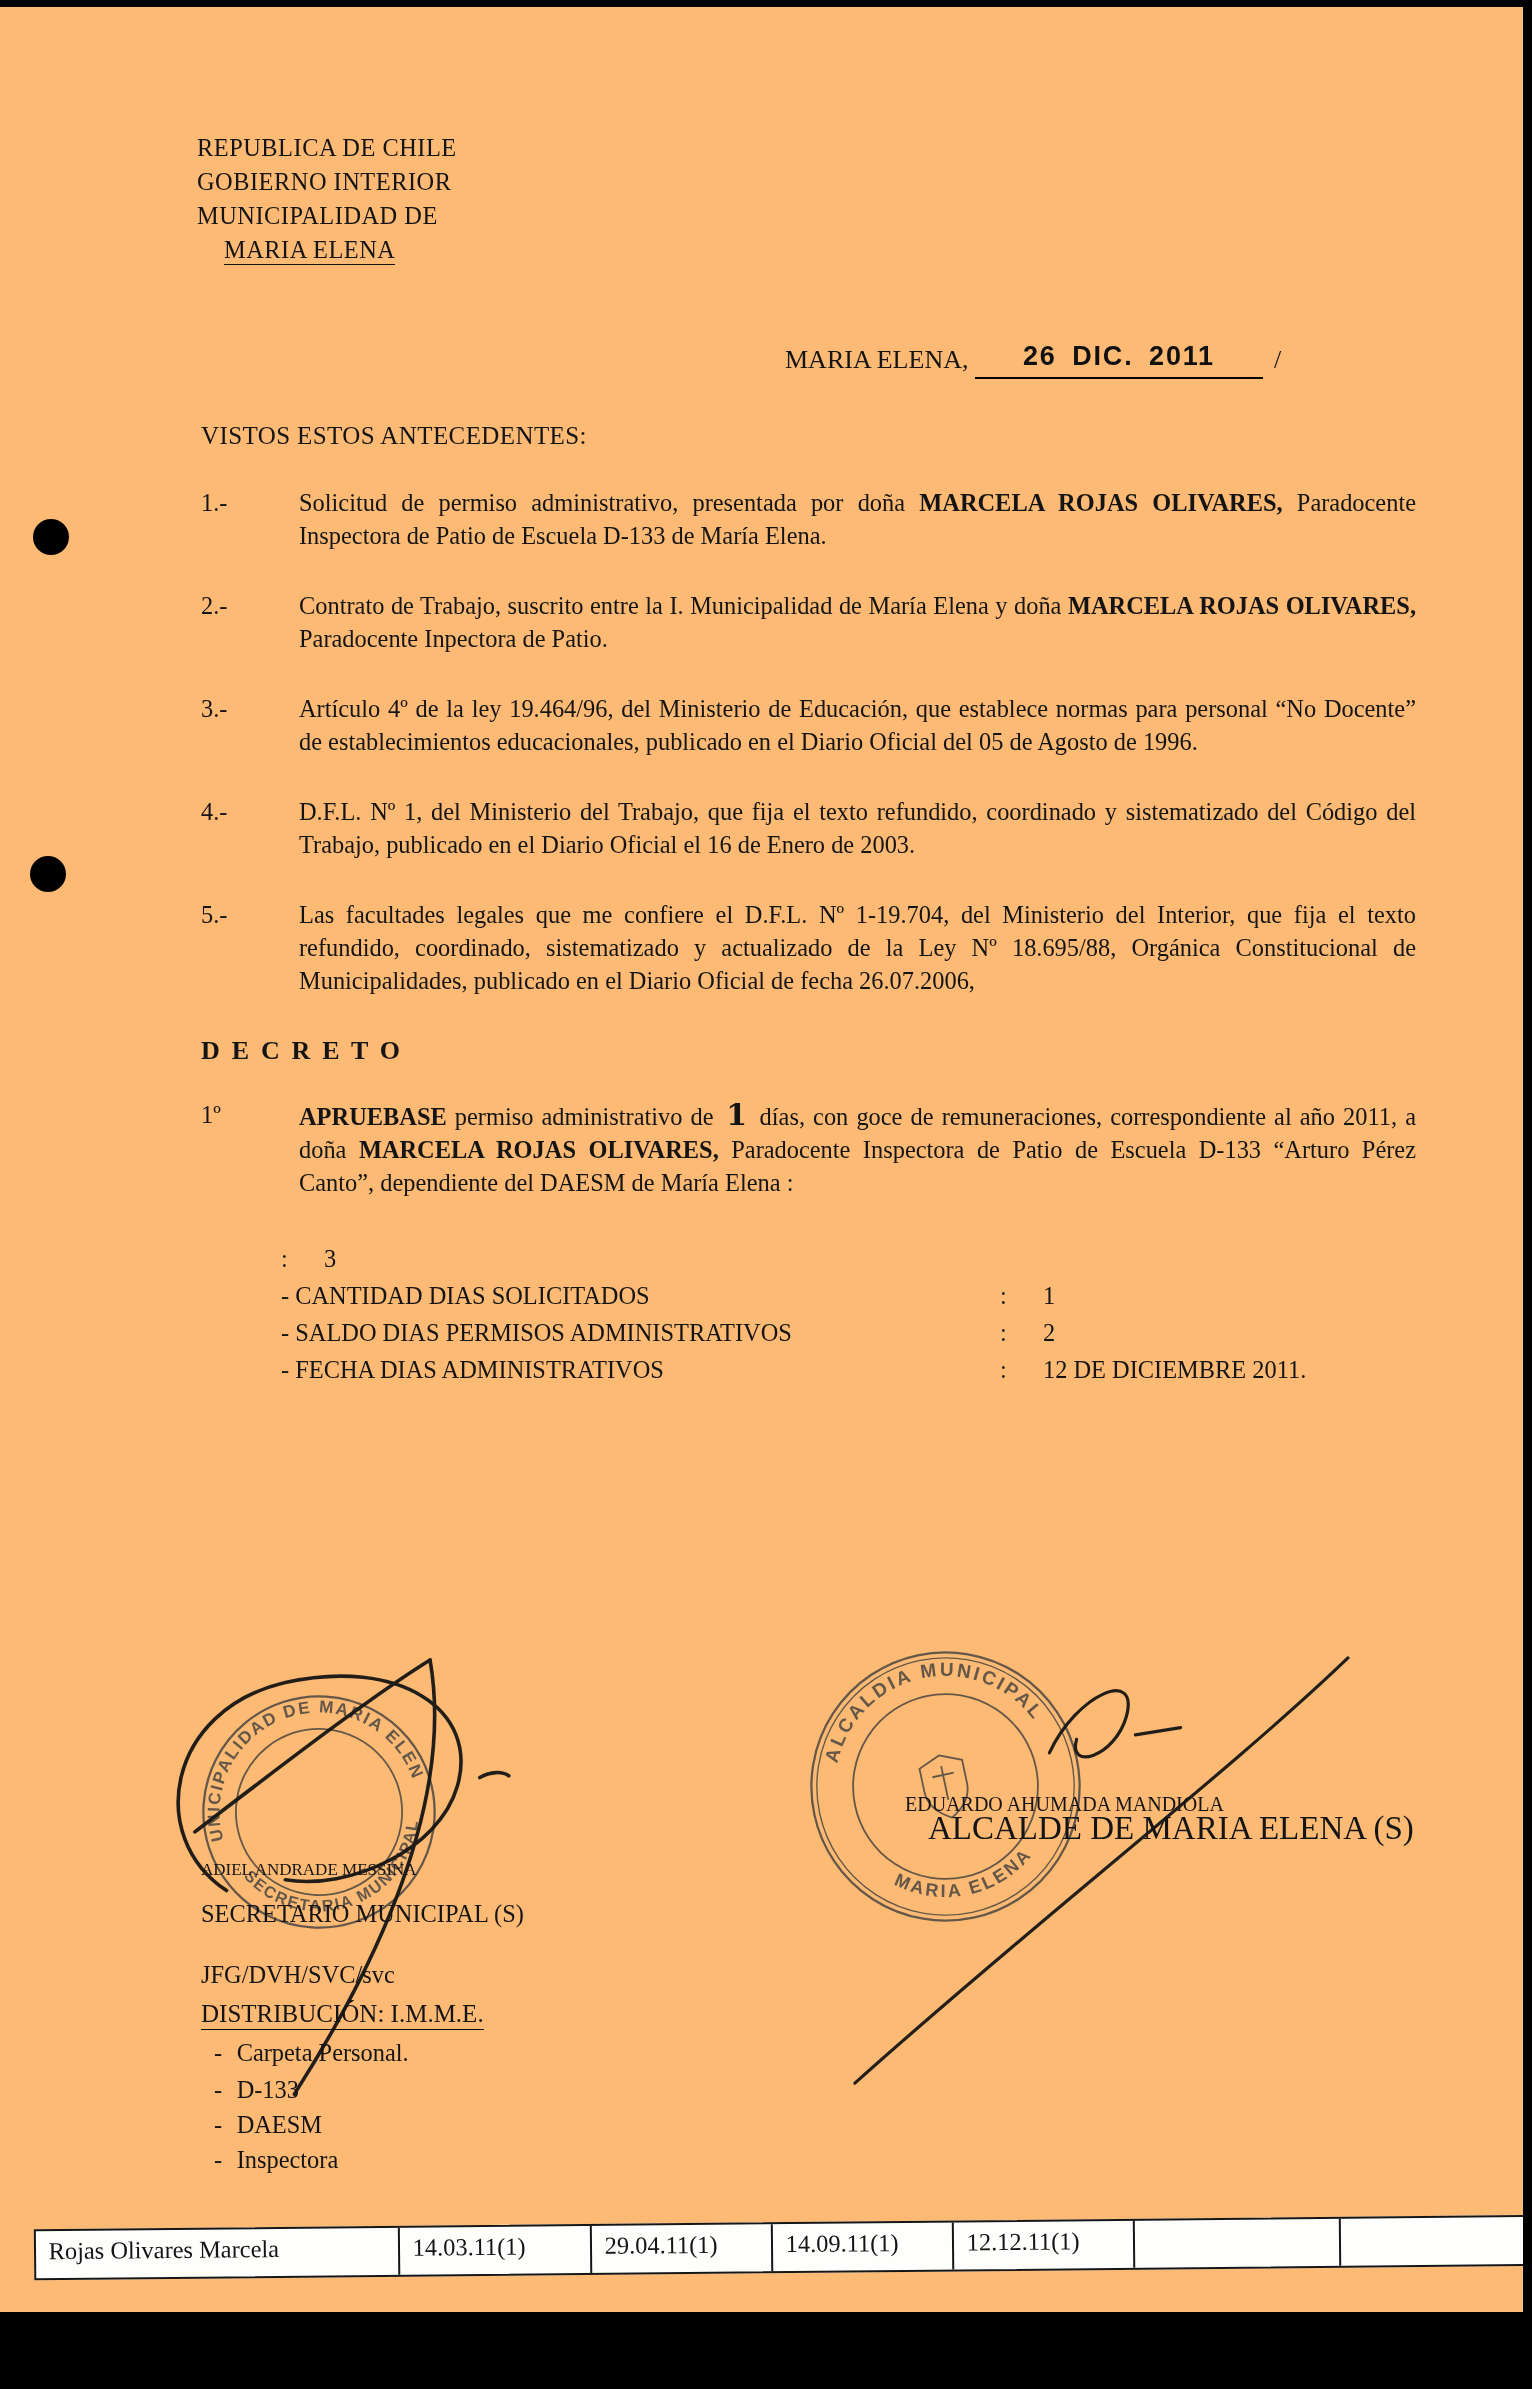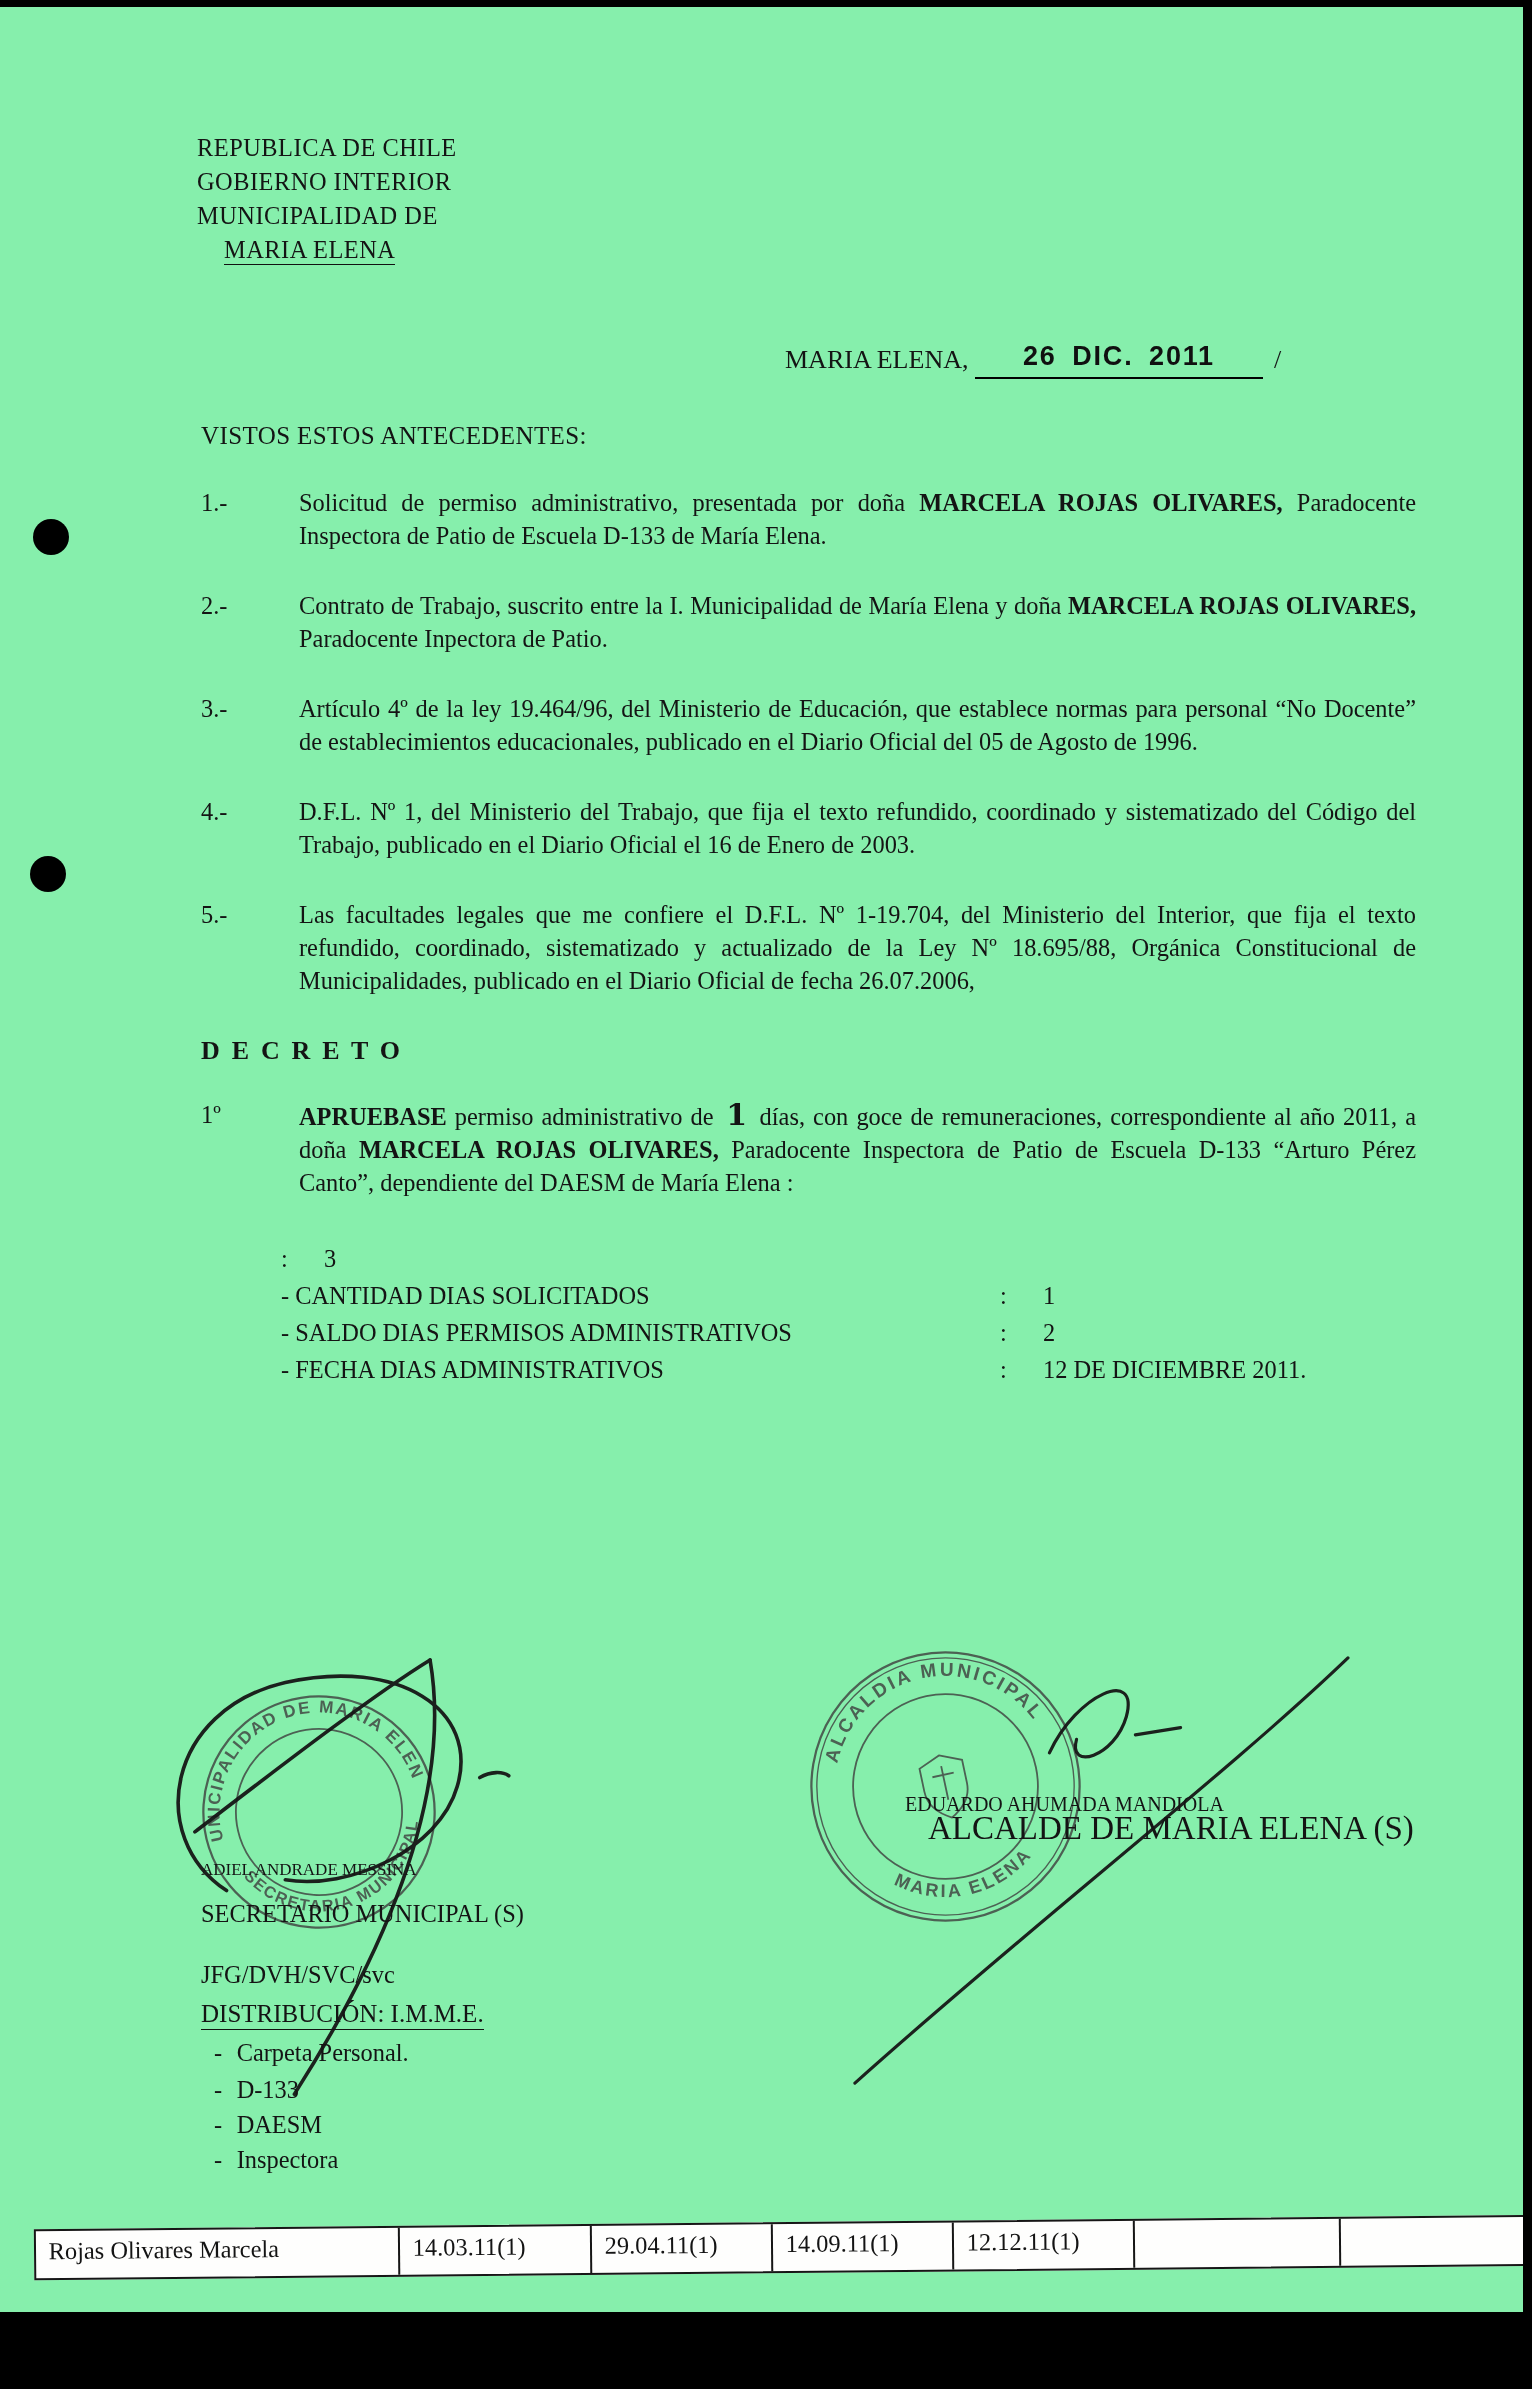--- a/index.html
+++ b/index.html
@@ -5,21 +5,21 @@
   html,body { margin:0; padding:0; }
   body {
     width:1533px; height:2389px; position:relative;
     background:#000;
     font-family:"Liberation Serif", serif;
     color:#141414;
     overflow:hidden;
   }
   .page {
     position:absolute; left:0; top:7.2px; width:1523px; height:2305px;
-    background:#86efac; overflow:hidden;
+    background:#fdba74; overflow:hidden;
   }
   
   .punch { position:absolute; width:36px; height:36px; border-radius:50%; background:#000; }
   .punch.p1 { left:33px; top:512px; }
   .punch.p2 { left:30px; top:849px; }
 
   
   .letterhead { position:absolute; left:197px; top:124px; font-size:24.4px; line-height:34px; letter-spacing:0.5px; }
   .letterhead .lh4 { padding-left:27px; }
   .letterhead .lh4 span { border-bottom:1.8px solid #111; padding-bottom:0.9px; }

